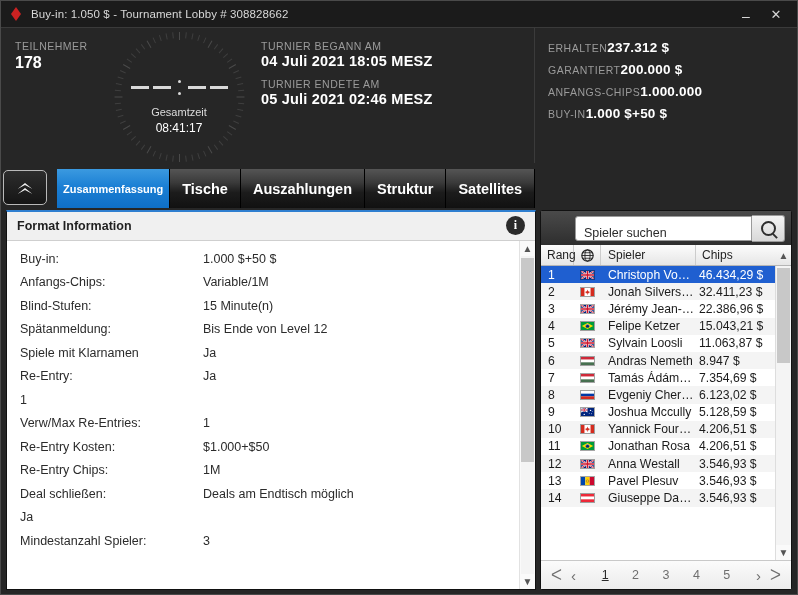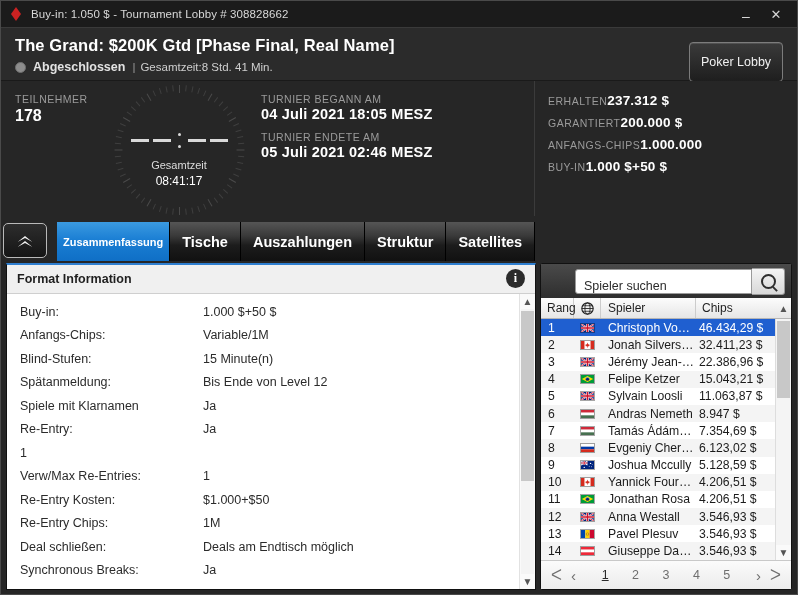--- a/index.html
+++ b/index.html
@@ -153,30 +153,20 @@
 
   <div class="titlebar">
     <div class="diamond"></div>
     <div class="title-text">Buy-in: 1.050 $ - Tournament Lobby # 308828662</div>
     <div class="wincontrols">
       <div class="wbtn min">–</div>
       <div class="wbtn">✕</div>
     </div>
   </div>
 
-  <div class="header">
-    <div class="hdr-title">The Grand: $200K Gtd [Phase Final, Real Name]</div>
-    <div class="hdr-sub">
-      <div class="statusdot"></div>
-      <div class="status-label">Abgeschlossen</div>
-      <div class="status-sep">|</div>
-      <div class="status-time">Gesamtzeit:8 Std.  41 Min.</div>
-    </div>
-    <div class="lobby-btn">Poker Lobby</div>
-  </div>
 
   <div class="infoband">
     <div class="left-info">
       <div class="participants">
         <div class="lbl">TEILNEHMER</div>
         <div class="val-big">178</div>
       </div>
 
       <div class="clockwrap">
         <div class="ticks" id="ticks">
@@ -342,21 +332,20 @@
             </div>
             <div class="fmt-row">
               <span class="fmt-k">Re-Entry Chips:</span>
               <span class="fmt-v">1M</span>
             </div>
             <div class="fmt-row">
               <span class="fmt-k">Deal schließen:</span>
               <span class="fmt-v">Deals am Endtisch möglich</span>
             </div>
             <div class="fmt-row">
-              <span class="fmt-k">Synchronous Breaks:</span>
               <span class="fmt-v">Ja</span>
             </div>
             <div class="fmt-row">
               <span class="fmt-k">Mindestanzahl Spieler:</span>
               <span class="fmt-v">3</span>
             </div>
           </div>
         <div class="vscroll">
           <div class="vs-arrow">▲</div>
           <div class="vs-track">

